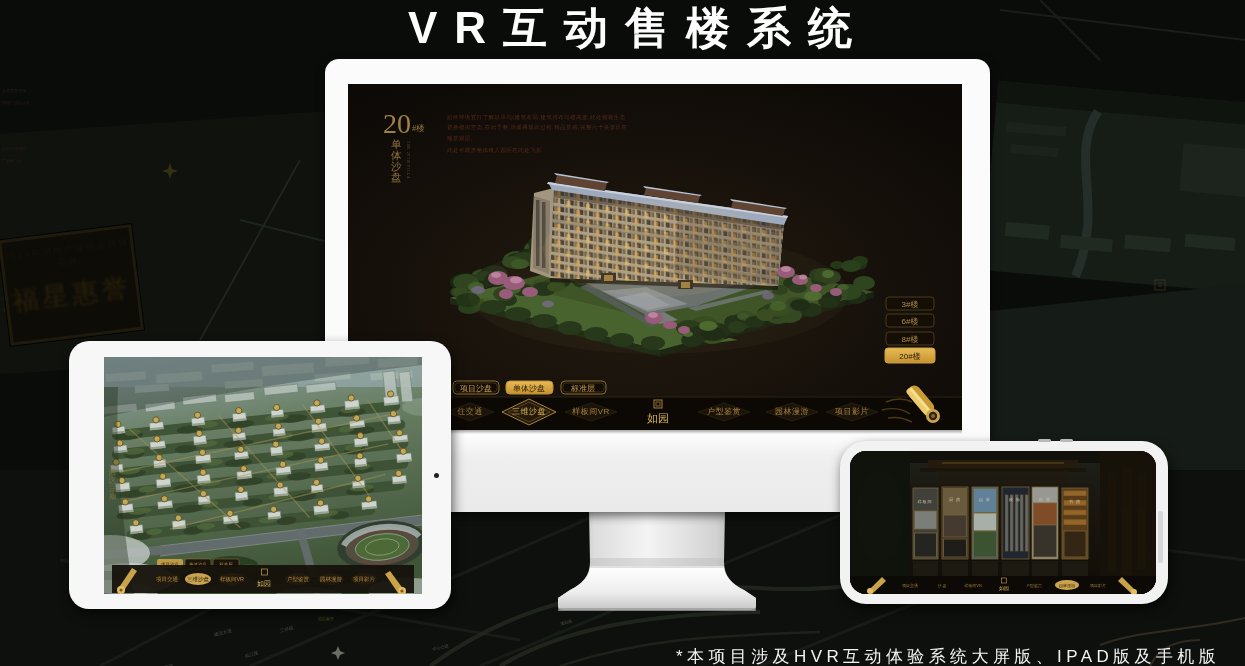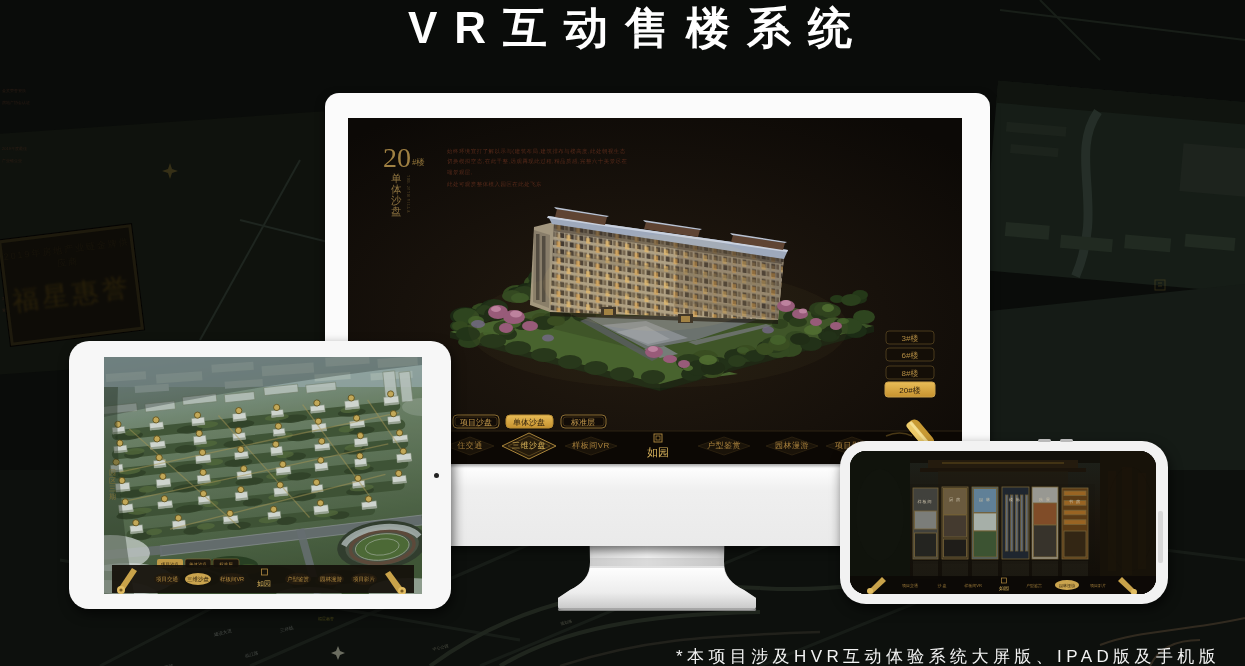--- a/index.html
+++ b/index.html
@@ -138,21 +138,21 @@
 
   <path d="M10 88 L22 80 C34 74 42 66 42 56 L176 56 C176 66 184 74 196 80 L208 88 L208 97 Q208 100 202 100 L16 100 Q10 100 10 97 Z" fill="url(#baseg)"></path>
 
   <rect x="10" y="98" width="198" height="3" rx="1.5" fill="#9e9e9e" opacity="0.8"></rect>
 
   <rect x="42" y="48" width="134" height="10" fill="#bdbdbd" opacity="0.45"></rect>
 </svg>
 </div>
 
 <div class="abs" style="left:325px;top:59px;width:665px;height:453px;background:#fbfbfb;border-radius:14px;
-     box-shadow:0 4px 10px rgba(0,0,0,.55);margin-top:34px;">
+     box-shadow:0 4px 10px rgba(0,0,0,.55);">
 
   <div class="abs" style="left:23px;top:371px;width:614px;height:4px;background:linear-gradient(180deg,rgba(60,60,60,.45),rgba(255,255,255,0));"></div>
 
   <div class="abs" style="left:0px;top:376px;width:665px;height:77px;border-radius:0 0 14px 14px;
        background:linear-gradient(180deg,#fdfdfd, #efefef 28%, #eaeaea);"></div>
 
   <div class="abs" style="left:23px;top:25px;width:614px;height:346px;background:#17110c;overflow:hidden;">
     <svg width="614" height="346" style="position:absolute;left:0;top:0">
       <defs>
         <radialGradient id="scrbg" cx="48%" cy="60%" r="72%">

